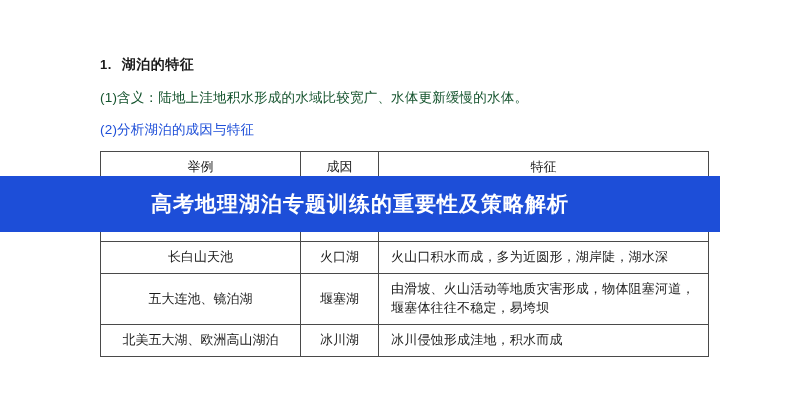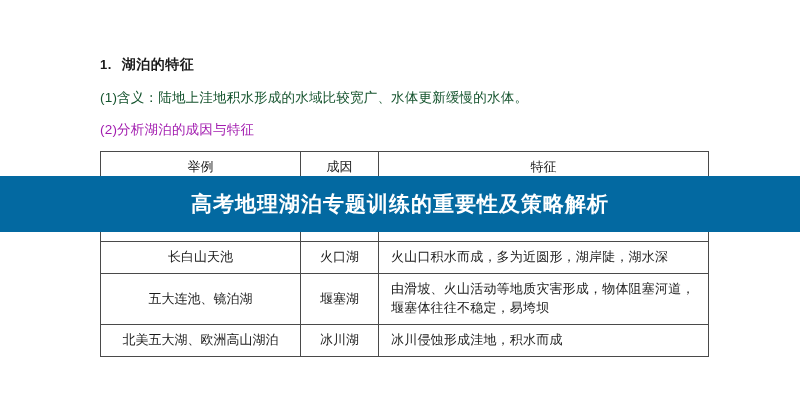--- a/index.html
+++ b/index.html
@@ -44,21 +44,21 @@
   }
   .para {
     font-size: 13.5px;
     color: #14532d;
     margin: 0 0 12px 0;
     line-height: 1.5;
     letter-spacing: 0.2px;
   }
   .para2 {
     font-size: 13.5px;
-    color: #a21caf;
+    color: #1d4ed8;
     margin: 0 0 10px 0;
     line-height: 1.5;
     letter-spacing: 0.2px;
   }
   table.lake-table {
     border-collapse: collapse;
     width: 608px;
     table-layout: fixed;
     font-size: 13px;
     color: #1a1a1a;
@@ -84,23 +84,23 @@
     text-align: left;
     letter-spacing: 0.2px;
   }
   tr.tall td {
     height: 46px;
   }
   .banner {
     position: absolute;
     left: 0;
     top: 176px;
-    width: 800px;
+    width: 720px;
     height: 56px;
-    background: #0369a1;
+    background: #1d4ed8;
     display: flex;
     align-items: center;
     justify-content: center;
   }
   .banner-text {
     color: #ffffff;
     font-size: 21px;
     font-weight: bold;
     letter-spacing: 1px;
     white-space: nowrap;

